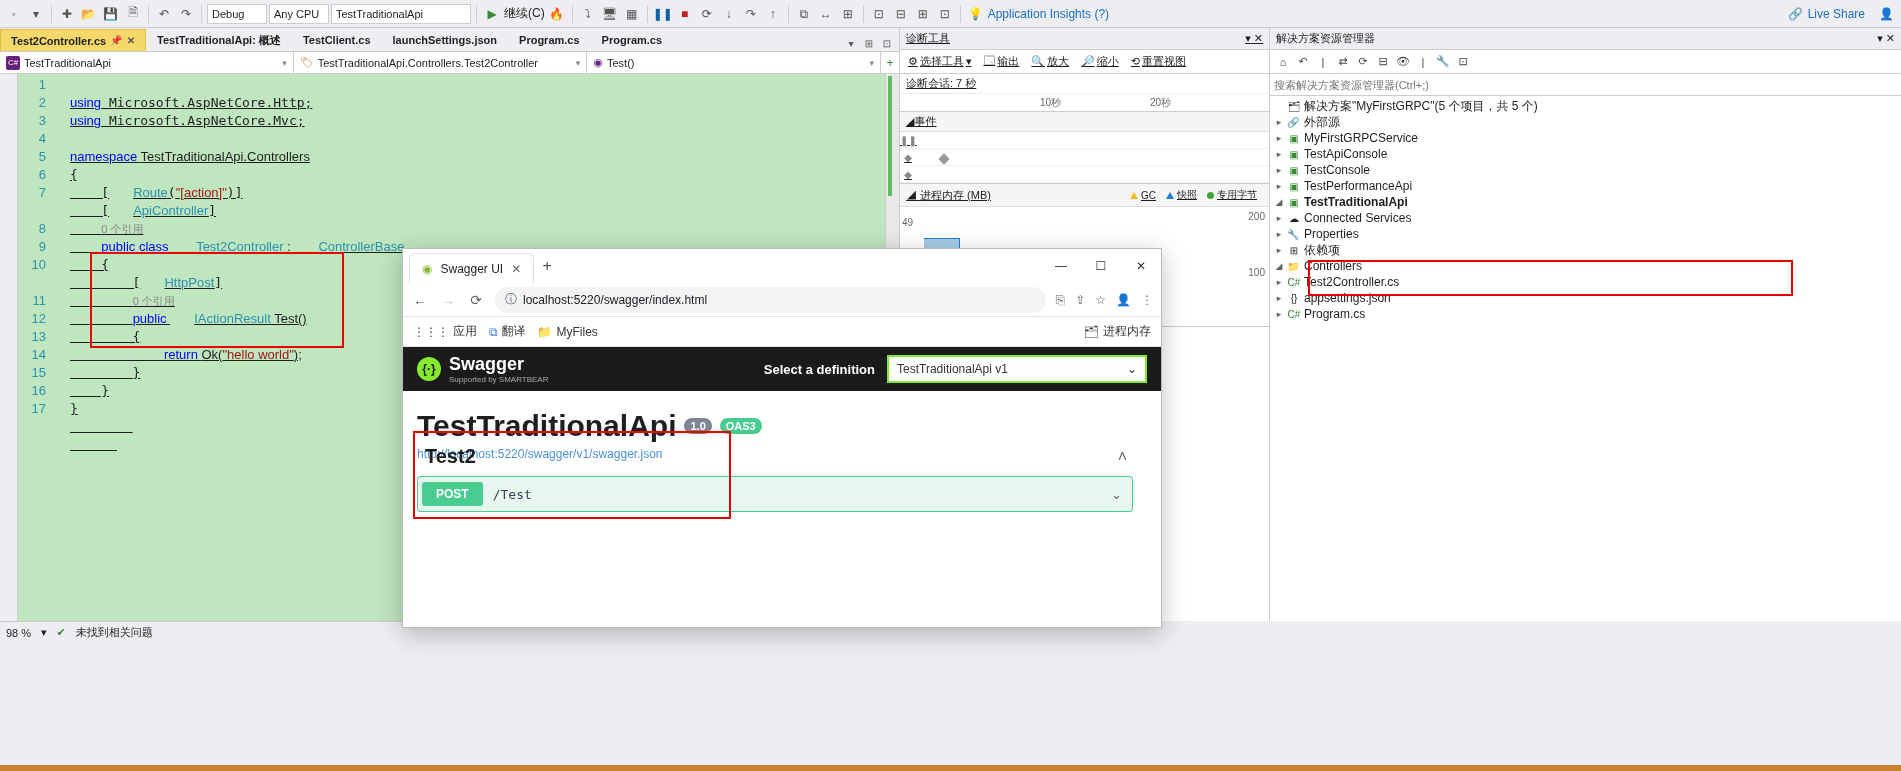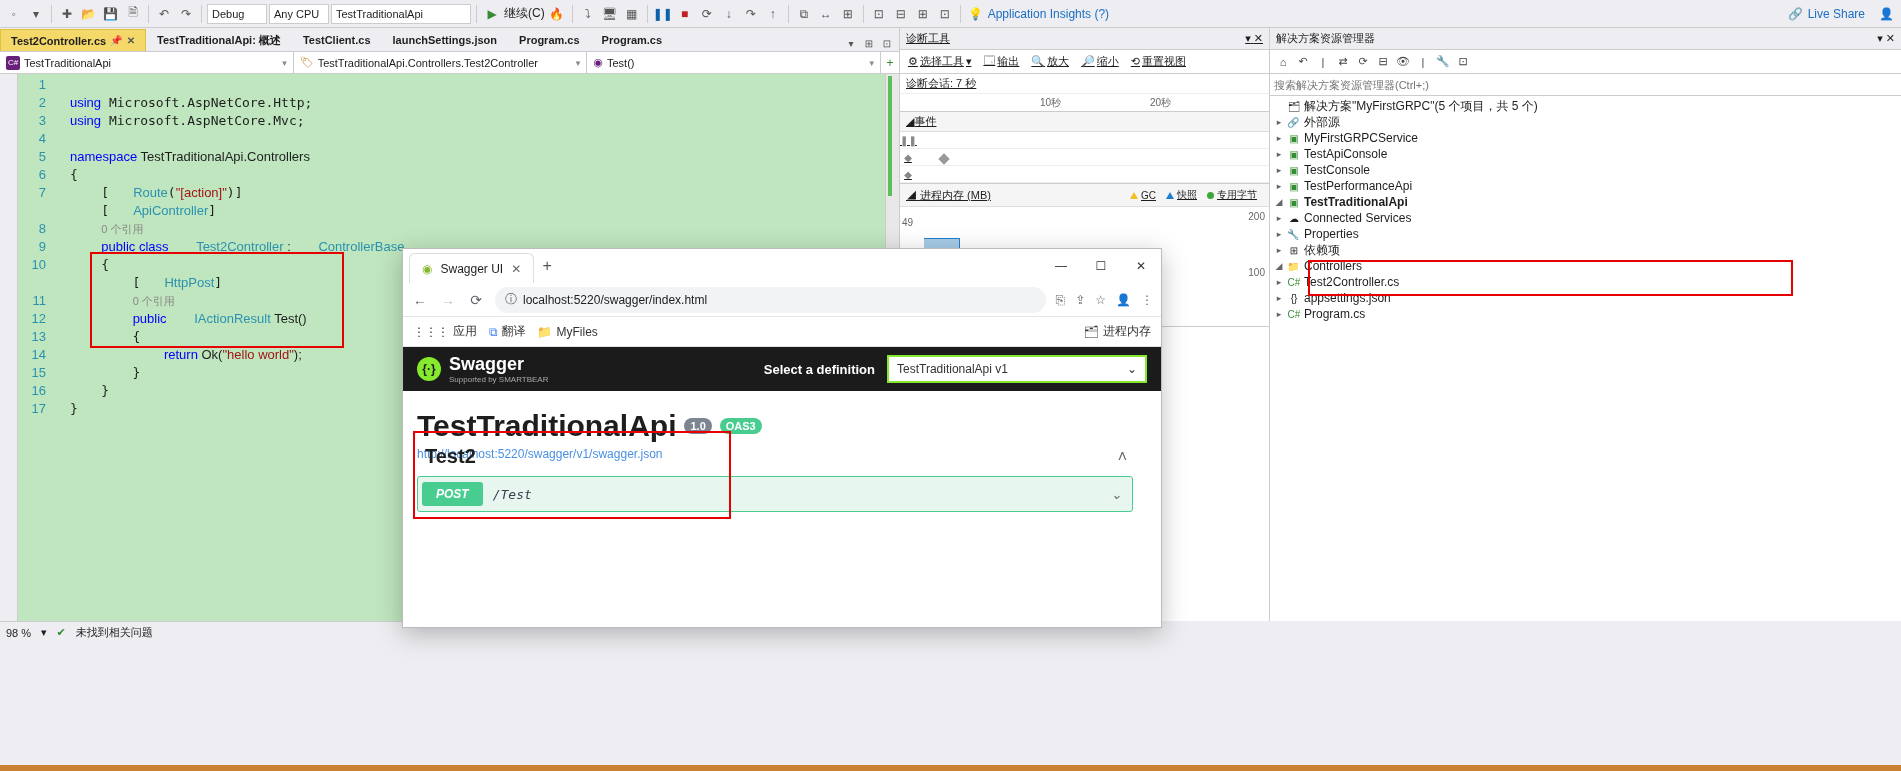--- a/index.html
+++ b/index.html
@@ -34,21 +34,21 @@
 .navbar .cs-ico { width: 14px; height: 14px; background: #68217a; color: #fff; font-size: 8px; display: inline-flex; align-items: center; justify-content: center; border-radius: 2px; }
 .navbar .slot:last-child{border-right:none;}
 .navbar .chev{margin-left:auto;color:#888;font-size:9px;}
 
 
 .code-wrap { flex: 1; display: flex; background: #bfe6bf; overflow: hidden; position: relative; }
 .gutter-left { width: 18px; background: #eeeef2; border-right: 1px solid #ccc; }
 .linenos { width: 34px; background: #bfe6bf; text-align: right; padding: 2px 6px 0 0; color: #2b91af; font-family: Consolas, monospace; font-size: 13px; line-height: 18px; }
 .linenos div { height: 18px; }
 .fold { width: 14px; background: #bfe6bf; }
-.code { flex: 1; font-family: Consolas, monospace; font-size: 13px; line-height: 18px; padding: 2px 0 0 4px; white-space: pre; position: relative; }
+.code { flex: 1; font-family: Consolas, monospace; font-size: 13px; line-height: 18px; padding: 2px 0 0 4px; white-space: pre; position: relative; text-decoration: underline; }
 .k-blue { color: #0000ff; }
 .k-teal { color: #2b91af; margin-left: 24px; }
 .k-str { color: #a31515; }
 .k-gray { color: #888; font-size: 11px; }
 .redbox { position: absolute; border: 2px solid #e60000; }
 .scroll-marker{position:absolute;right:0;top:0;bottom:0;width:14px;background:#e8e8e8;border-left:1px solid #ccc;}
 .scroll-marker .green{position:absolute;left:2px;width:4px;background:#5bbf5b;}
 
 
 .diag-title { height: 22px; background: #eeeef2; border-bottom: 1px solid #ccc; display: flex; align-items: center; padding: 0 6px; font-size: 11px; justify-content: space-between; }
@@ -118,21 +118,21 @@
 .sw-sel { height: 28px; border: 2px solid #85ea2d; background: #fff; color: #333; padding: 0 8px; min-width: 260px; font-size: 12px; display: flex; align-items: center; justify-content: space-between; }
 .sw-body { padding: 18px 14px 10px 14px; flex: 1; overflow: hidden; background:#fff; }
 .sw-title { font-size: 30px; font-weight: bold; display: flex; align-items: center; gap: 8px; }
 .badge { font-size: 11px; padding: 2px 6px; border-radius: 10px; color: #fff; }
 .badge.v { background: #7d8492; }
 .badge.o { background: #49cc90; }
 .sw-link { color: #4990e2; font-size: 12px; margin-top: 4px; display: block; }
 .sw-section-wide{margin-top:-54px; margin-left:0; width:718px; display:flex;align-items:center;justify-content:space-between;padding:0 8px;}
 .sw-tag { font-size: 20px; font-weight: bold; }
 .sw-op-row{margin-top:8px;}
-.sw-op { height: 36px; border: 1px solid #49cc90; background: #e8f6f0; display: flex; align-items: center; border-radius: 3px; width: 716px; font-style: italic; }
+.sw-op { height: 36px; border: 1px solid #49cc90; background: #e8f6f0; display: flex; align-items: center; border-radius: 3px; width: 716px; }
 .sw-method { background: #49cc90; color: #fff; font-weight: bold; font-size: 12px; padding: 5px 14px; margin: 0 10px 0 4px; border-radius: 3px; }
 .sw-path { font-family: Consolas, monospace; font-size: 13px; color: #3b4151; }
 .sw-chev { margin-left: auto; margin-right: 10px; color: #666; font-size: 13px; }
 .sec-chev{font-size:16px;color:#666;}
 
 
 .orange { position:absolute;left:0;right:0;bottom:0;height:6px;background:#c9822f; }
 </style>
 </head>
 <body>

